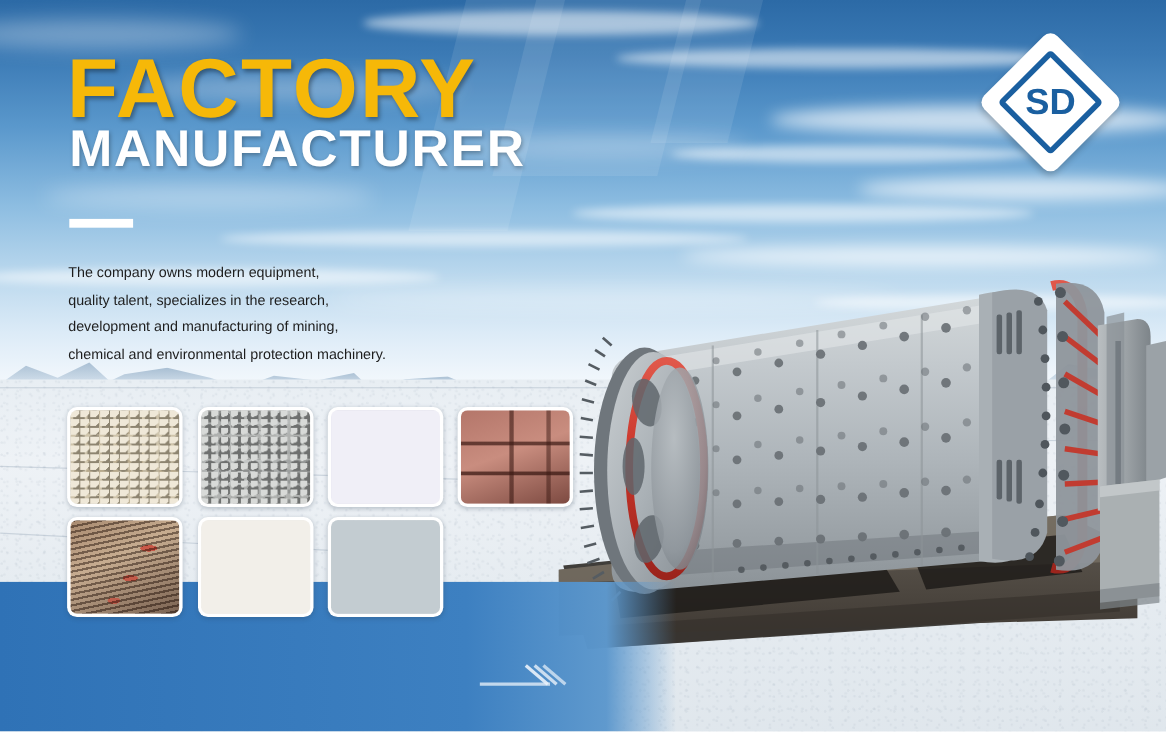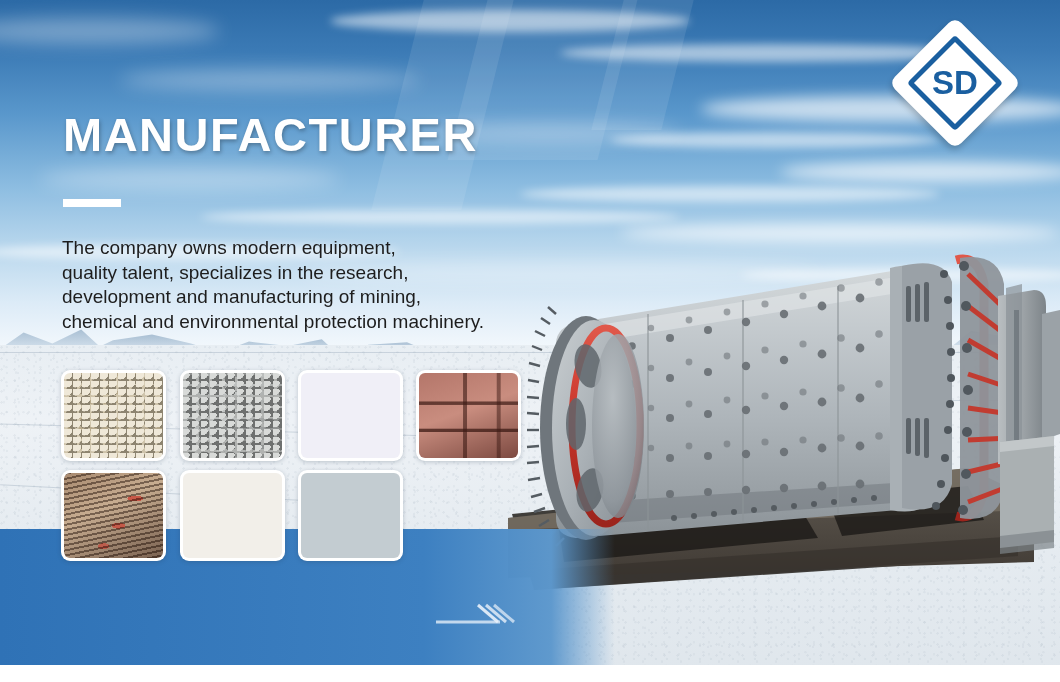--- a/index.html
+++ b/index.html
@@ -101,28 +101,28 @@
     text-shadow: 1px 2px 4px rgba(0,0,0,0.3);
     line-height: 1;
   }
   .rule {
     position: absolute; left: 63px; top: 199px;
     width: 58px; height: 8px; background: #ffffff;
   }
   .body-copy {
     position: absolute; left: 62px; top: 236px;
     width: 470px;
-    font-size: 19px; line-height: 24.5px;
+    font-size: 13px; line-height: 24.5px;
     color: #1d1d1d;
     white-space: pre-line;
   }
 
   
   .logo {
-    position: absolute; left: 908px; top: 36px;
+    position: absolute; left: 908px; top: 46px;
     width: 94px; height: 94px;
   }
   .logo-diamond-outer {
     position: absolute; left: 0; top: 0; width: 94px; height: 94px;
     background: #ffffff;
     transform: rotate(45deg);
     border-radius: 9px;
     box-shadow: 2px 3px 6px rgba(0,0,0,0.22);
   }
   .logo-diamond-inner {
@@ -471,20 +471,21 @@
         <path d="M502,224 L556,218 L556,324 L502,330 Z" fill="#aab0b2"></path>
         <path d="M502,224 L556,218 L556,228 L502,234 Z" fill="#c2c7c9"></path>
         <path d="M502,318 L556,312 L556,330 L502,336 Z" fill="#7d8489" opacity="0.7"></path>
       </g>
     </svg>
   </div>
 
   <div class="blue-band-right"></div>
   <div class="band-bottom-white"></div>
 
+  <div class="title-factory">FACTORY</div>
 
   <div class="title-manufacturer">MANUFACTURER</div>
 
   <div class="rule"></div>
 
   <div class="body-copy">The company owns modern equipment,
 quality talent, specializes in the research,
 development and manufacturing of mining,
 chemical and environmental protection machinery.</div>
 

